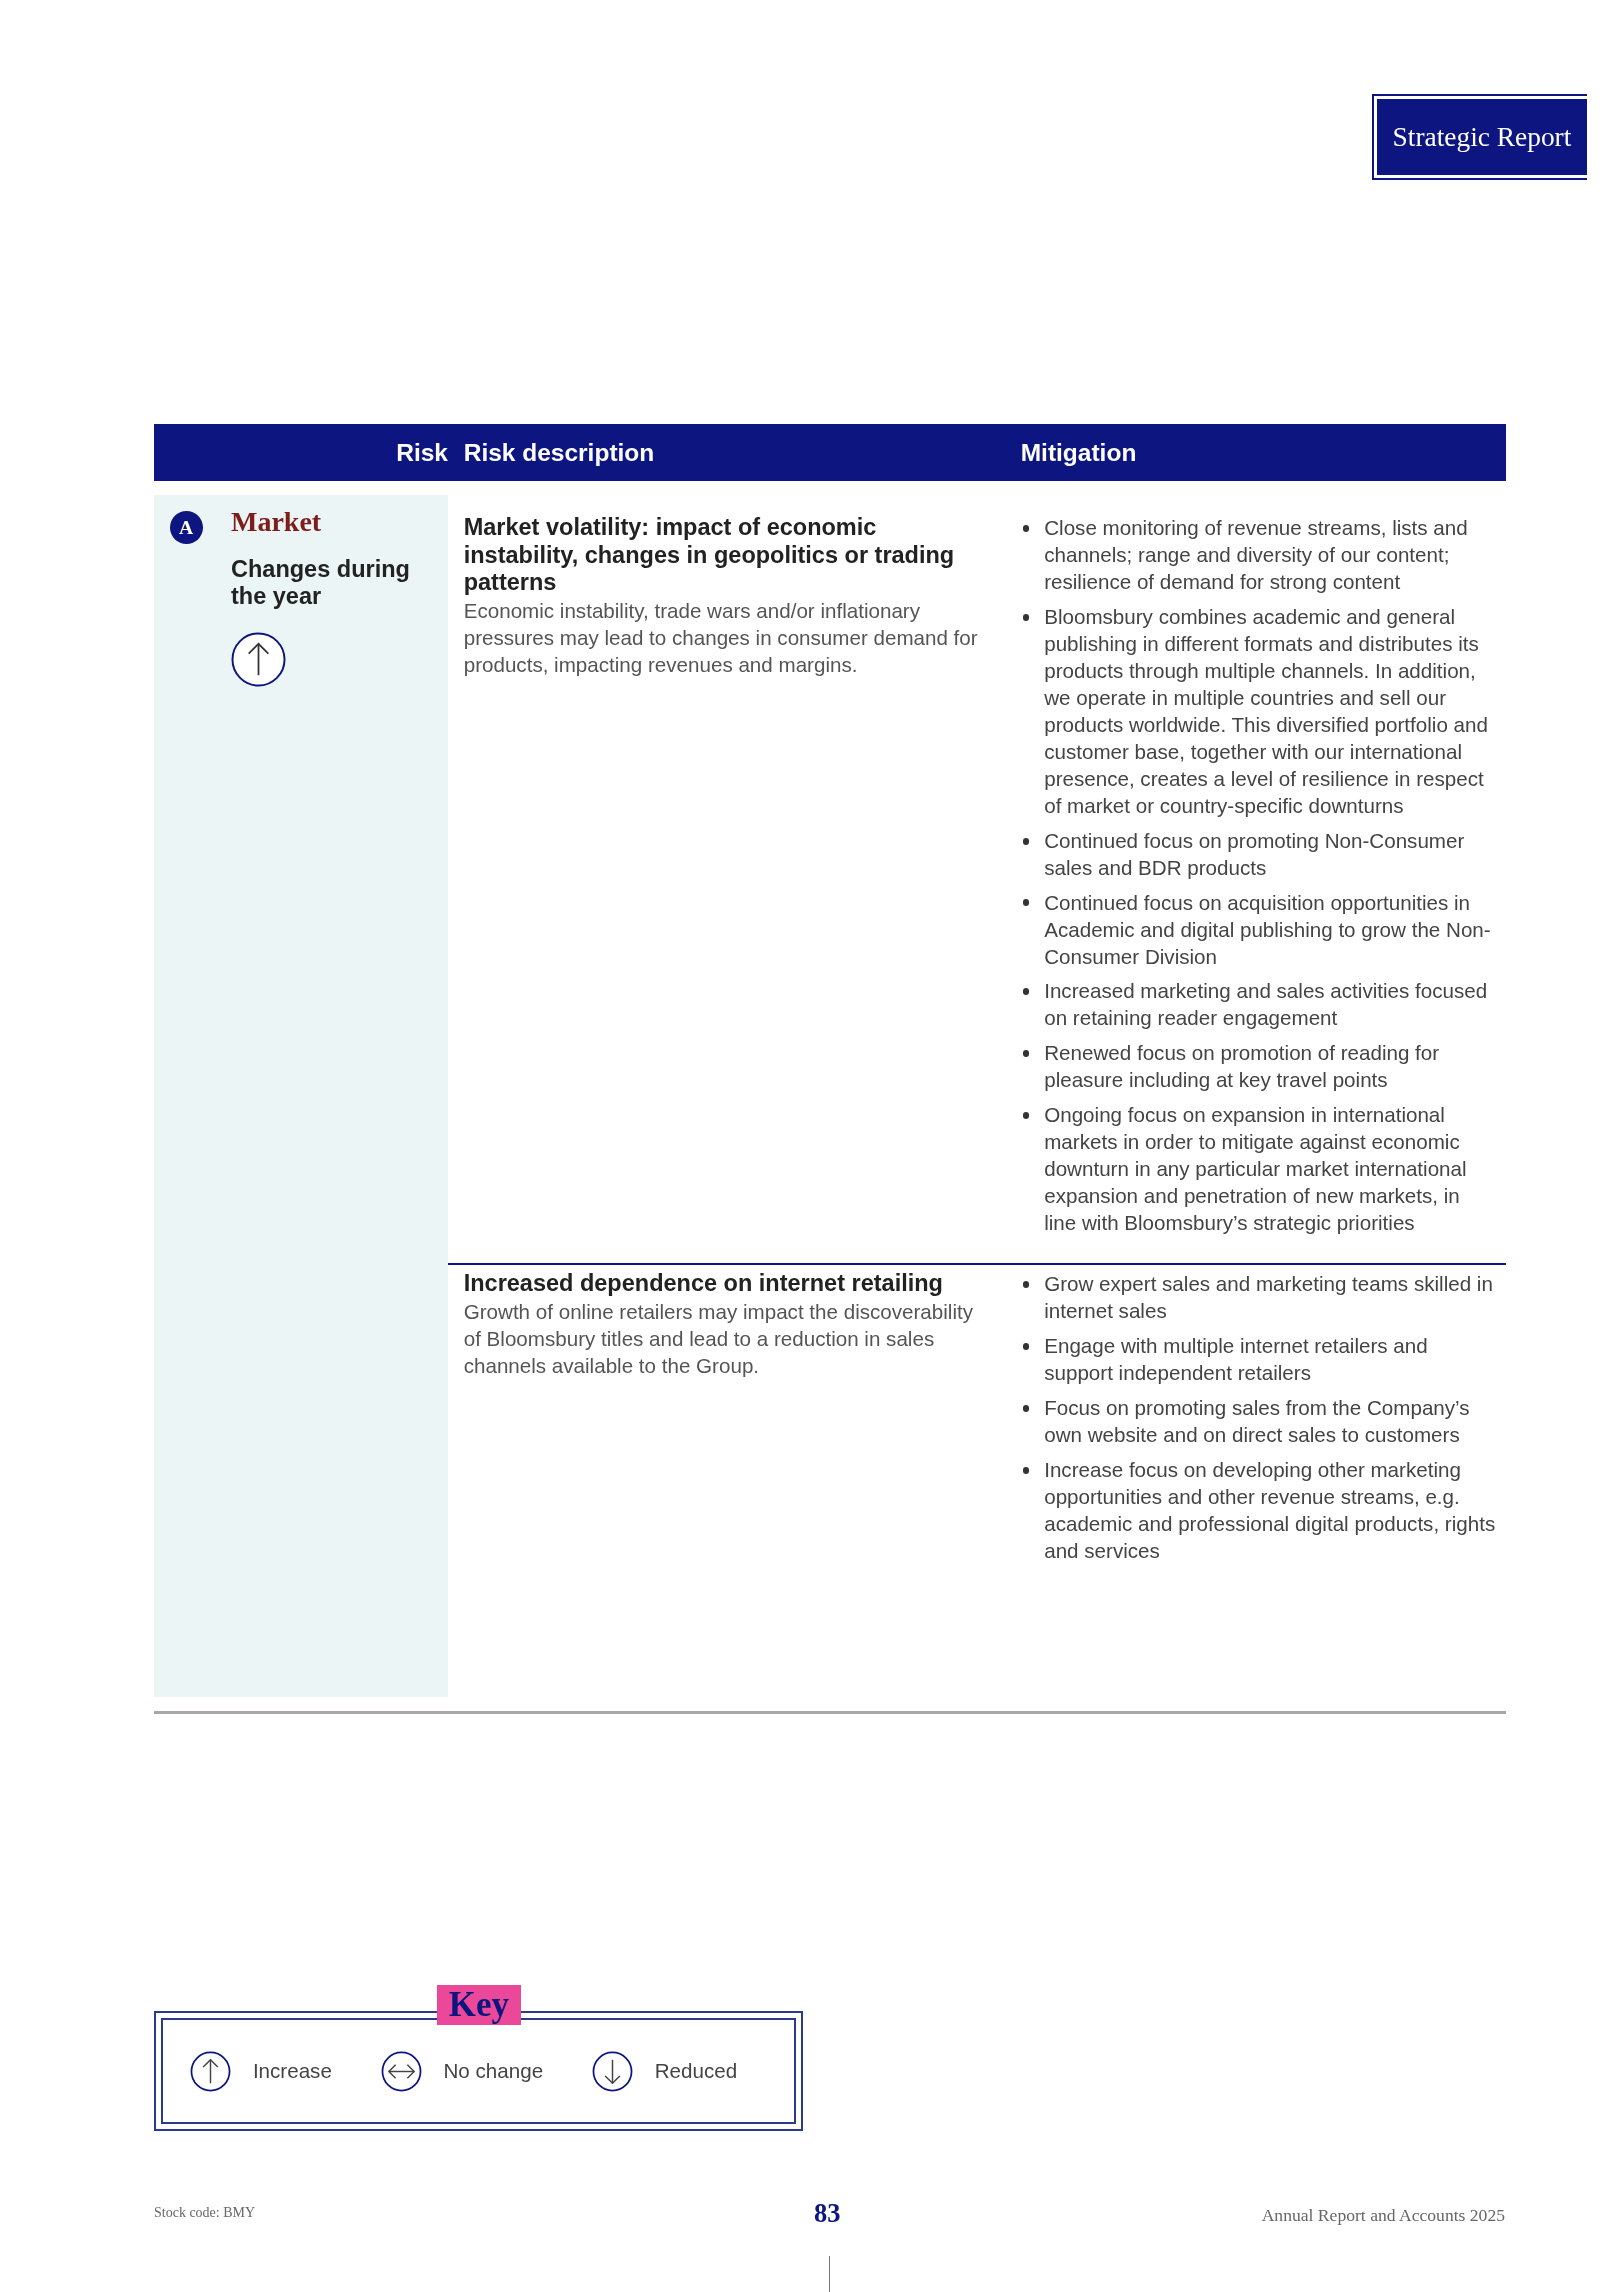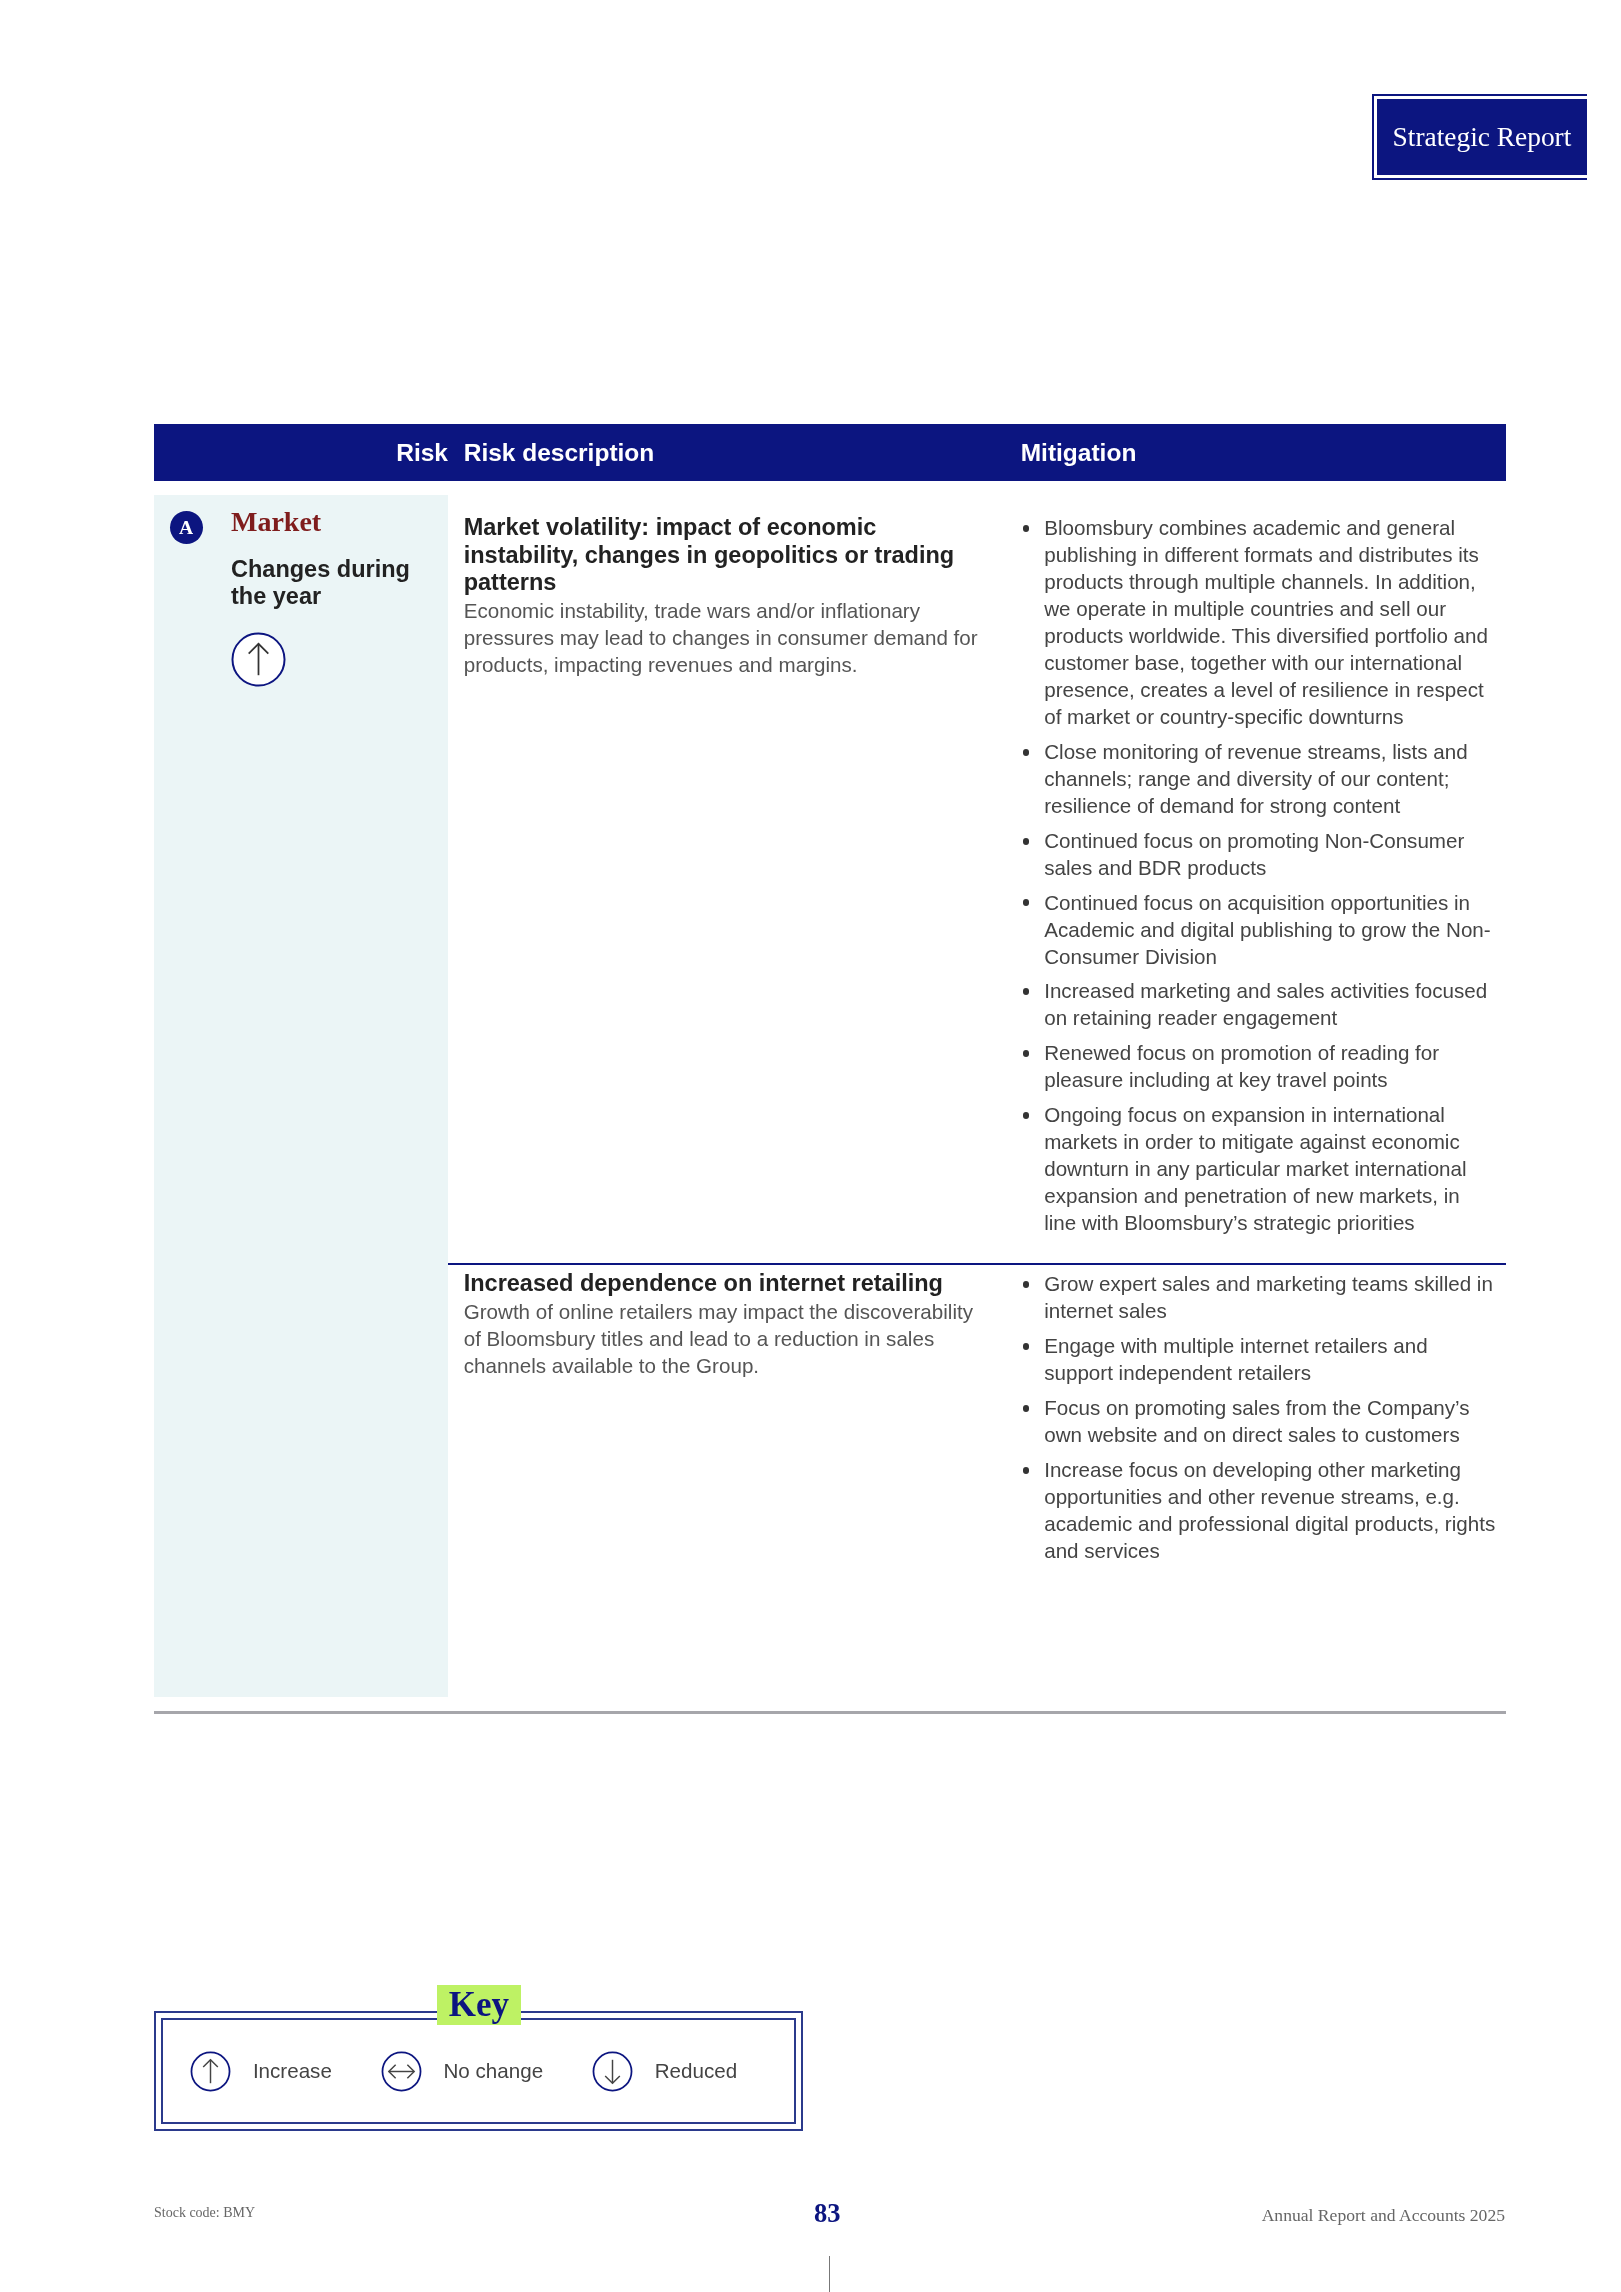--- a/index.html
+++ b/index.html
@@ -46,21 +46,21 @@
   .mit li { position: relative; font-size: 20.6px; line-height: 27px; color: #444; margin-bottom: 7.8px; }
   .mit li::before { content: ""; position: absolute; left: -21.6px; top: 10.8px; width: 6.9px; height: 6.9px;
                     border-radius: 50%; background: #333; }
 
   .table-bottom { position: absolute; left: 154px; top: 1711px; width: 1352px; height: 2.9px; background: #a6a6ab; }
 
   .key { position: absolute; left: 154px; top: 2011px; width: 649px; height: 120px;
          border: 2px solid #2b3a8c; box-sizing: border-box; padding: 4.9px; }
   .key-inner { border: 2px solid #2b3a8c; width: 100%; height: 100%; box-sizing: border-box;
                display: flex; align-items: center; padding-left: 27.4px; position: relative; }
-  .key-title { position: absolute; left: 274px; top: -35px; background: #bef264; padding: 0 11.8px;
+  .key-title { position: absolute; left: 274px; top: -35px; background: #ec4899; padding: 0 11.8px;
                font-family: "Liberation Serif", serif; font-weight: bold; font-size: 35px; color: #0c1580; }
   .key-item { display: flex; align-items: center; margin-right: 49px; }
   .key-icon { width: 41px; height: 41px; margin-right: 21.6px; }
   .key-label { font-size: 20.6px; color: #444; }
 
   .footer-left { position: absolute; left: 154px; top: 2205px; font-family: "Liberation Serif", serif;
                  font-size: 14px; color: #666; }
   .footer-page { position: absolute; left: 814px; top: 2198px; font-family: "Liberation Serif", serif;
                  font-weight: bold; font-size: 26.5px; color: #0c1580; }
   .footer-right { position: absolute; right: 116px; top: 2205px; font-family: "Liberation Serif", serif;
@@ -94,22 +94,22 @@
     </div>
 
     <div class="rest-col">
       <div class="row row1">
         <div class="desc">
           <div class="desc-title">Market volatility: impact of economic instability, changes in geopolitics or trading patterns</div>
           <div class="desc-body">Economic instability, trade wars and/or inflationary pressures may lead to changes in consumer demand for products, impacting revenues and margins.</div>
         </div>
         <div class="mit">
           <ul>
+            <li>Close monitoring of revenue streams, lists and channels; range and diversity of our content; resilience of demand for strong content</li>
             <li>Bloomsbury combines academic and general publishing in different formats and distributes its products through multiple channels. In addition, we operate in multiple countries and sell our products worldwide. This diversified portfolio and customer base, together with our international presence, creates a level of resilience in respect of market or country-specific downturns</li>
-            <li>Close monitoring of revenue streams, lists and channels; range and diversity of our content; resilience of demand for strong content</li>
             <li>Continued focus on promoting Non-Consumer sales and BDR products</li>
             <li style="white-space: pre-wrap;">Continued focus on acquisition opportunities in    Academic and digital publishing to grow the Non-Consumer Division</li>
             <li>Increased marketing and sales activities focused on retaining reader engagement</li>
             <li>Renewed focus on promotion of reading for pleasure including at key travel points</li>
             <li>Ongoing focus on expansion in international markets in order to mitigate against economic downturn in any particular market international expansion and penetration of new markets, in line with Bloomsbury’s strategic priorities</li>
           </ul>
         </div>
       </div>
 
       <div class="row row2">

